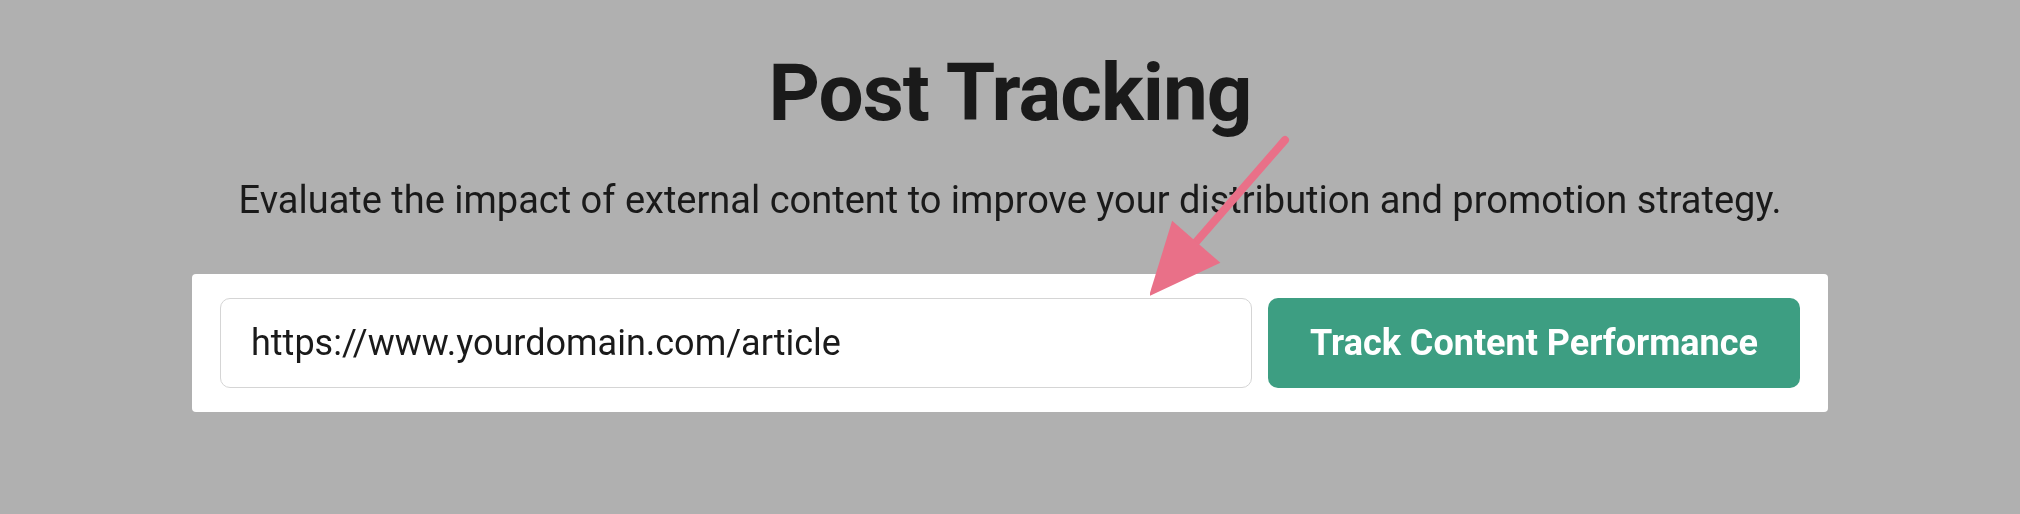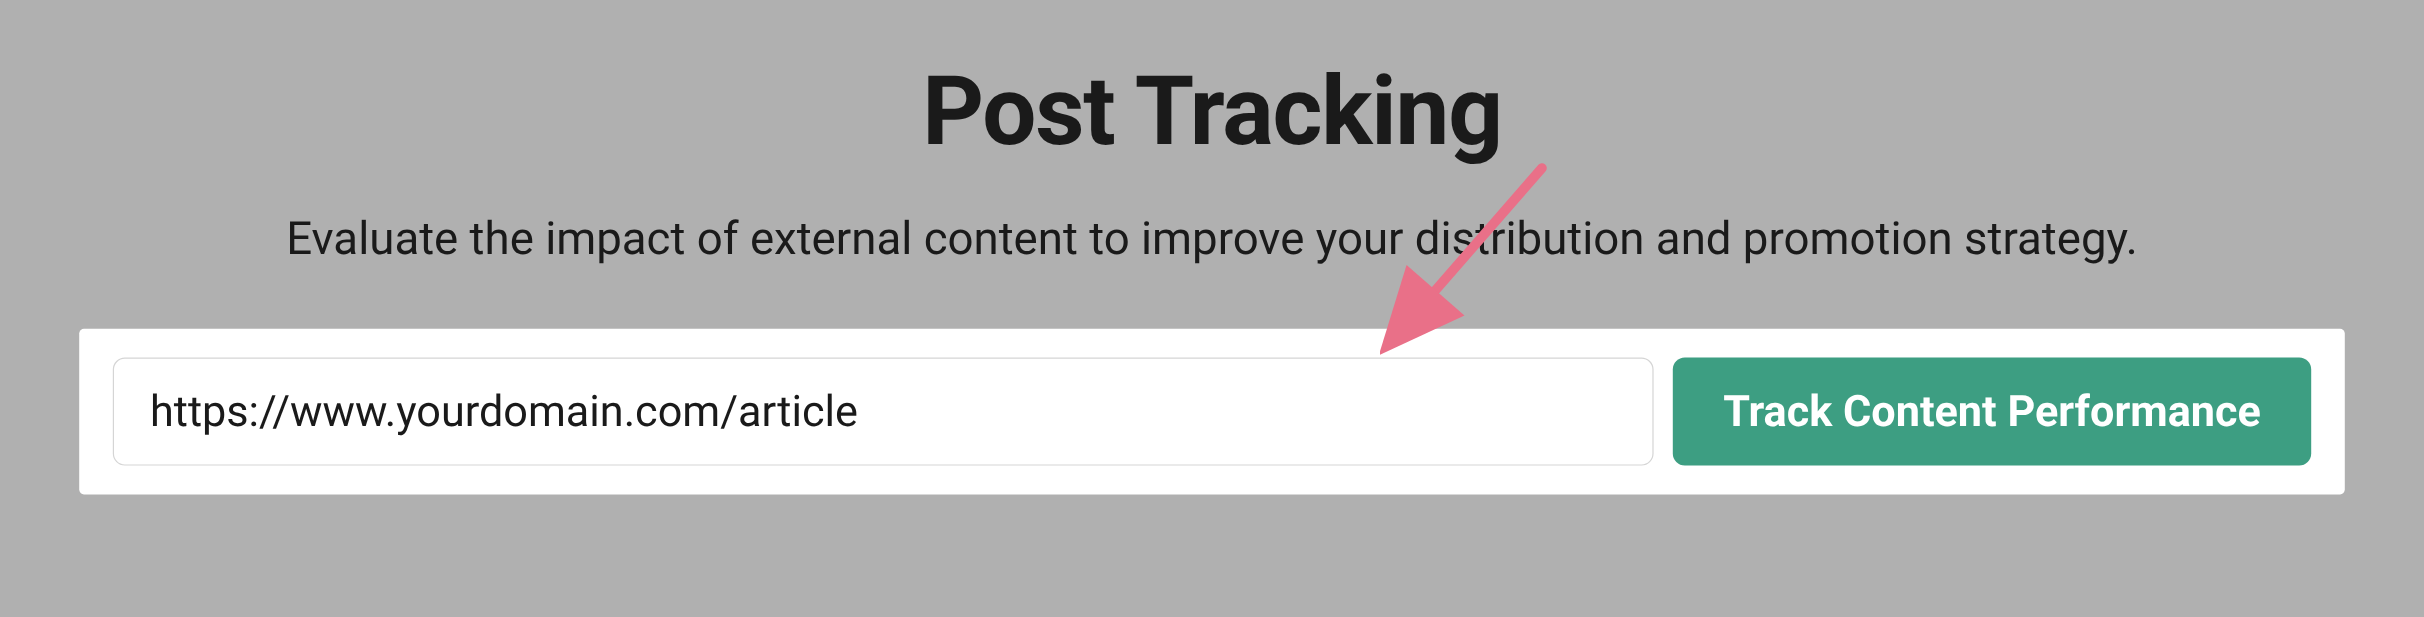--- a/index.html
+++ b/index.html
@@ -30,21 +30,21 @@
       letter-spacing: -1px;
     }
     .page-subtitle {
       font-size: 38px;
       font-weight: 400;
       color: #1a1a1a;
       margin-top: 38px;
     }
     .input-bar {
       background-color: #ffffff;
-      width: 1888px;
+      width: 1636px;
       height: 138px;
       margin-top: 52px;
       border-radius: 4px;
       display: flex;
       align-items: center;
       padding: 0 28px;
       gap: 16px;
     }
     .url-input {
       flex: 1;

